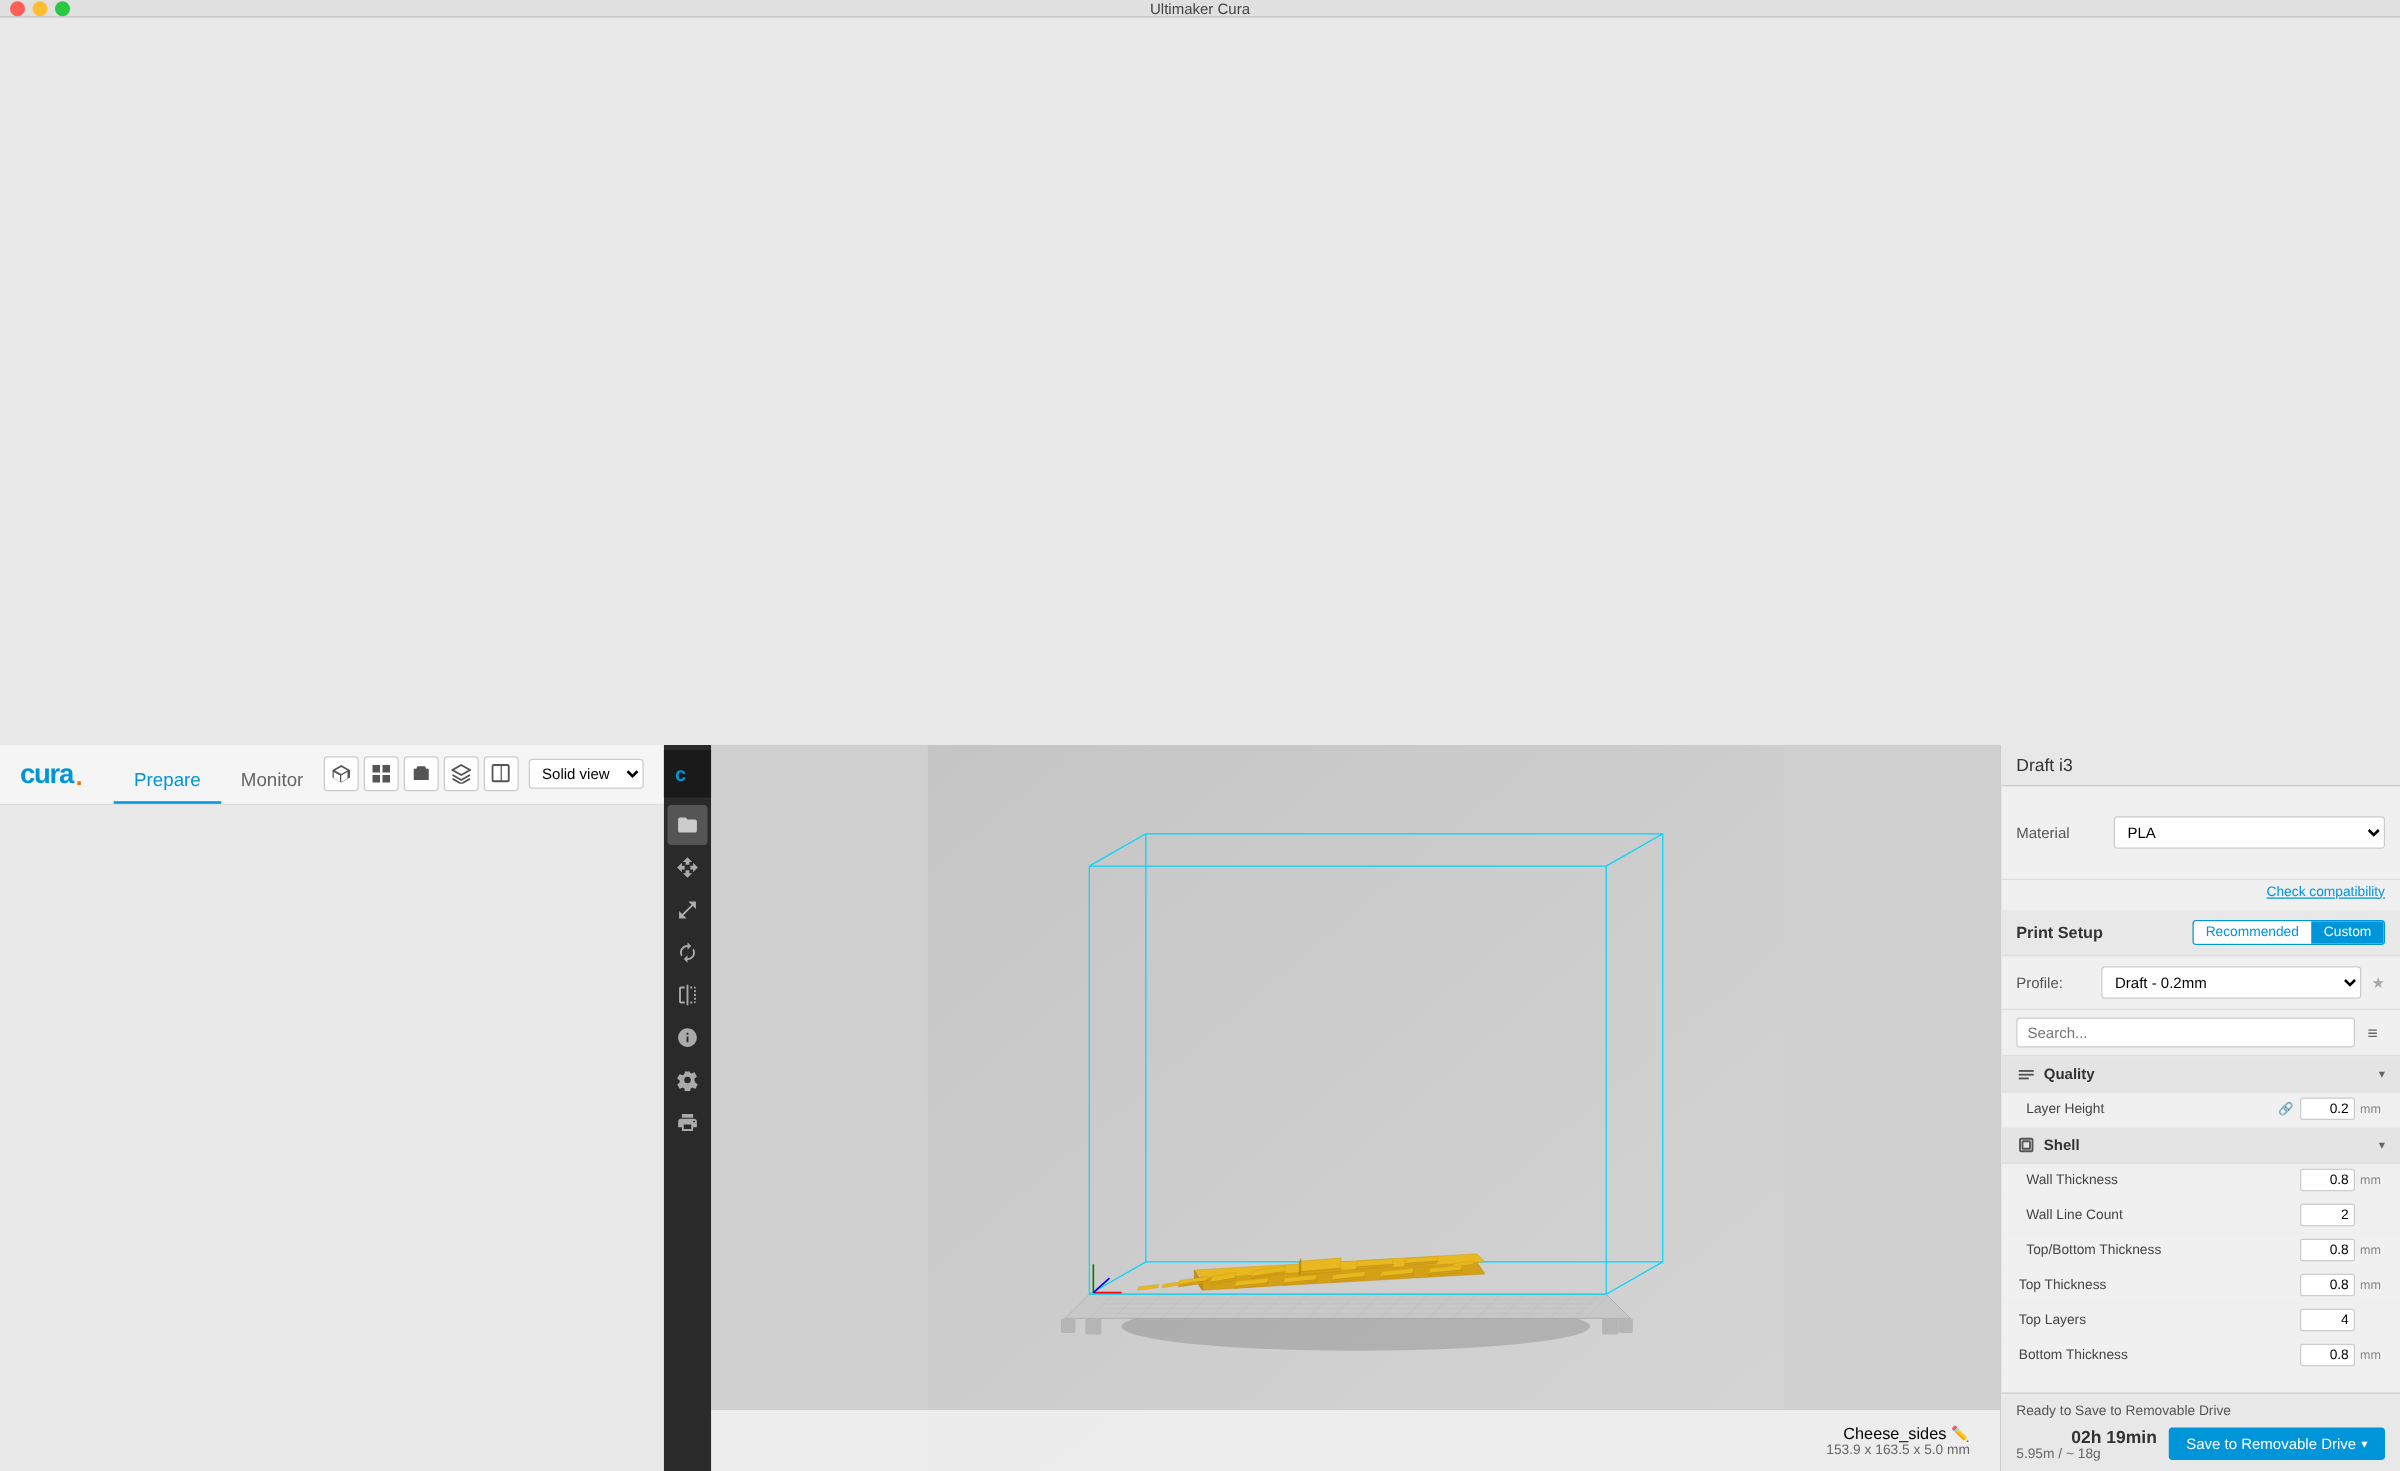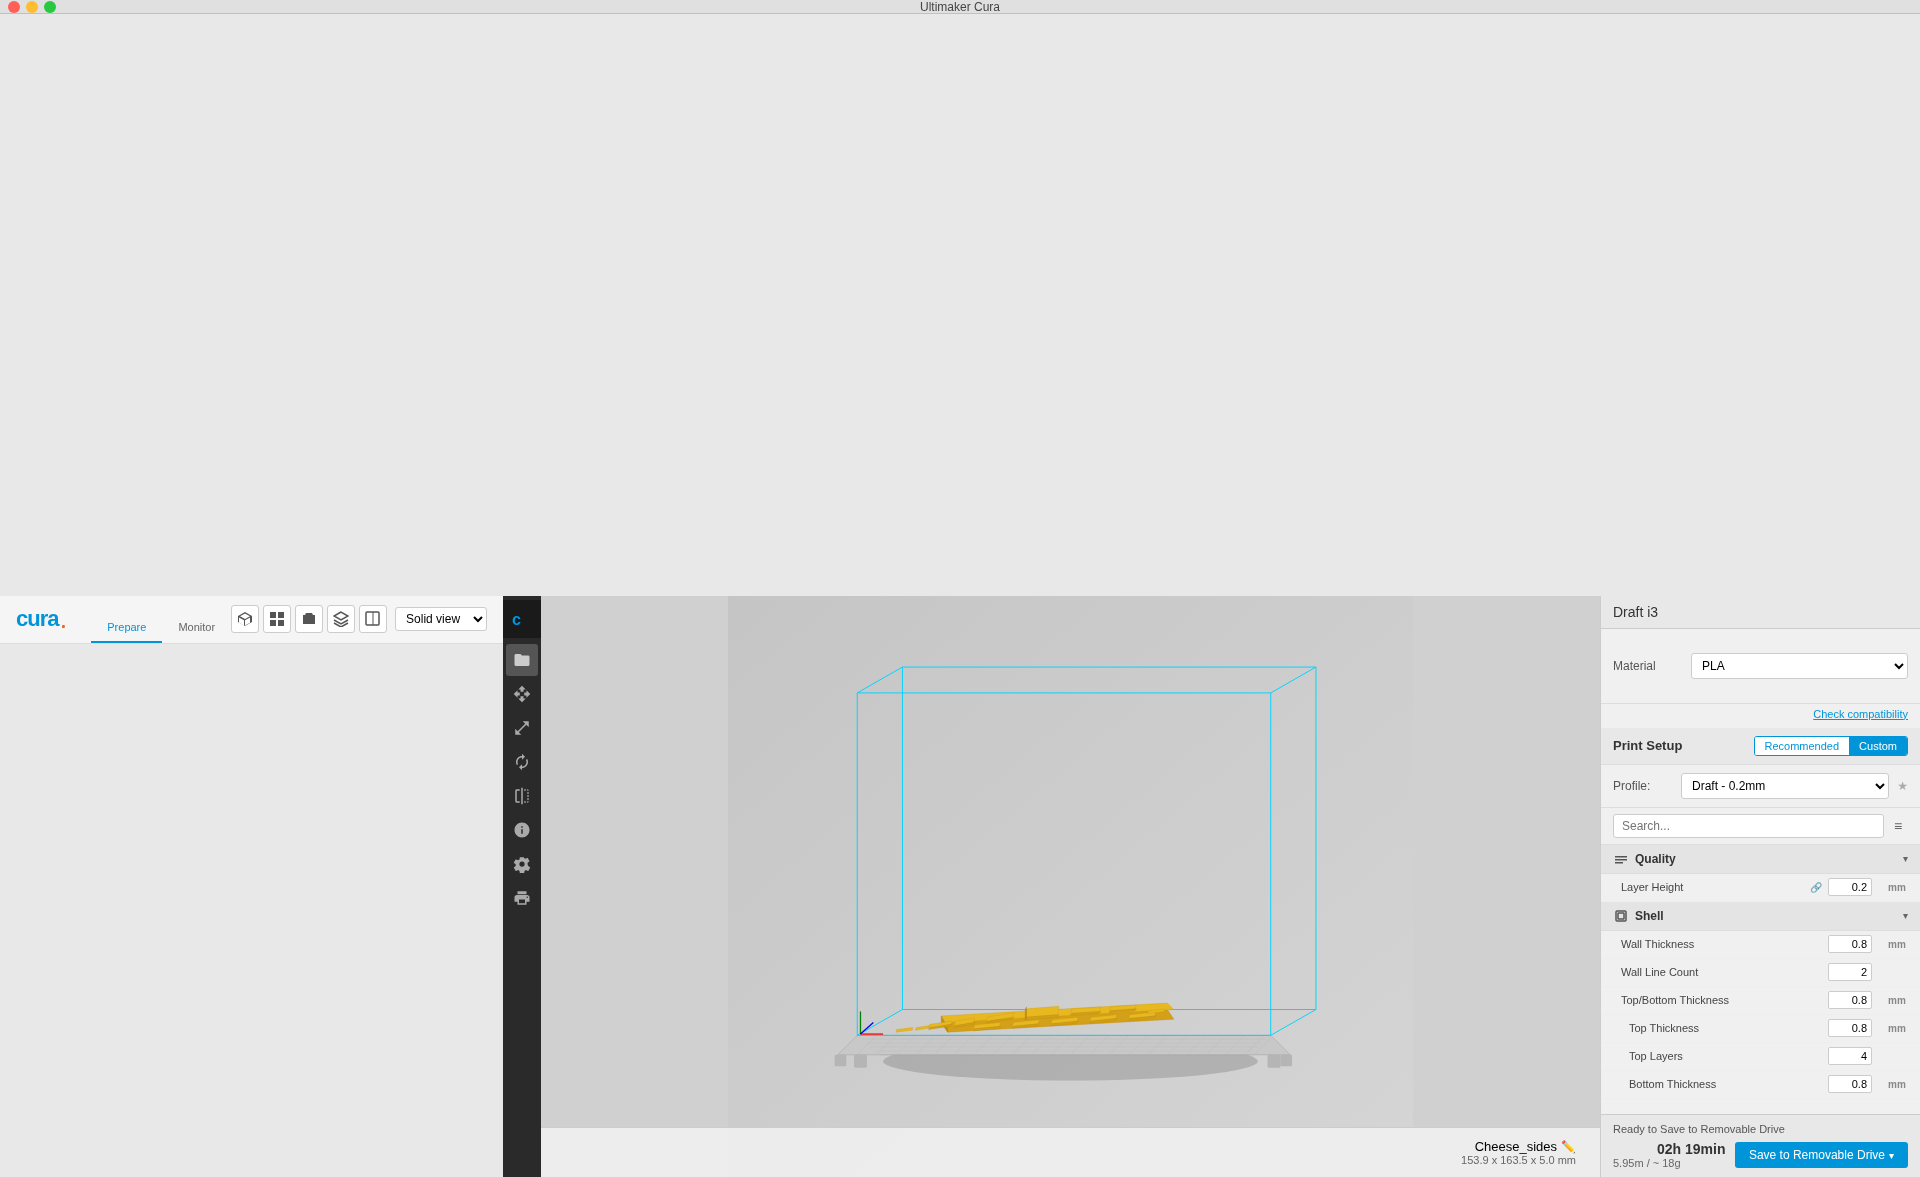--- a/index.html
+++ b/index.html
@@ -103,21 +103,21 @@
       font-size: 28px;
       margin-left: 1px;
     }
     .nav-tabs {
       display: flex;
       height: 48px;
       align-items: flex-end;
     }
     .nav-tab {
       padding: 0 16px 8px;
-      font-size: 11px;
+      font-size: 15px;
       color: #666;
       cursor: pointer;
       border-bottom: 2px solid transparent;
       height: 100%;
       display: flex;
       align-items: flex-end;
     }
     .nav-tab.active {
       color: #0095d9;
       border-bottom: 2px solid #0095d9;
@@ -339,21 +339,21 @@
     }
 
     
     .setting-row {
       display: flex;
       align-items: center;
       padding: 4px 12px 4px 20px;
       border-bottom: 1px solid #eee;
       min-height: 28px;
     }
-    .setting-row.sub { padding-left: 28px; }
+    .setting-row.sub { padding-left: 14px; }
     .setting-label {
       flex: 1;
       font-size: 11px;
       color: #444;
     }
     .setting-icons {
       display: flex;
       align-items: center;
       gap: 2px;
       margin-right: 4px;
@@ -368,23 +368,22 @@
       border: 1px solid #ccc;
       border-radius: 2px;
       padding: 2px 4px;
       font-size: 11px;
       text-align: right;
       background: #fff;
     }
     .setting-unit {
       font-size: 10px;
       color: #888;
-      margin-left: 16px;
+      margin-left: 4px;
       width: 20px;
-      font-weight: bold;
     }
 
     
     .save-area {
       border-top: 1px solid #ccc;
       padding: 8px 12px;
       background: #e8e8e8;
     }
     .ready-text {
       font-size: 11px;

